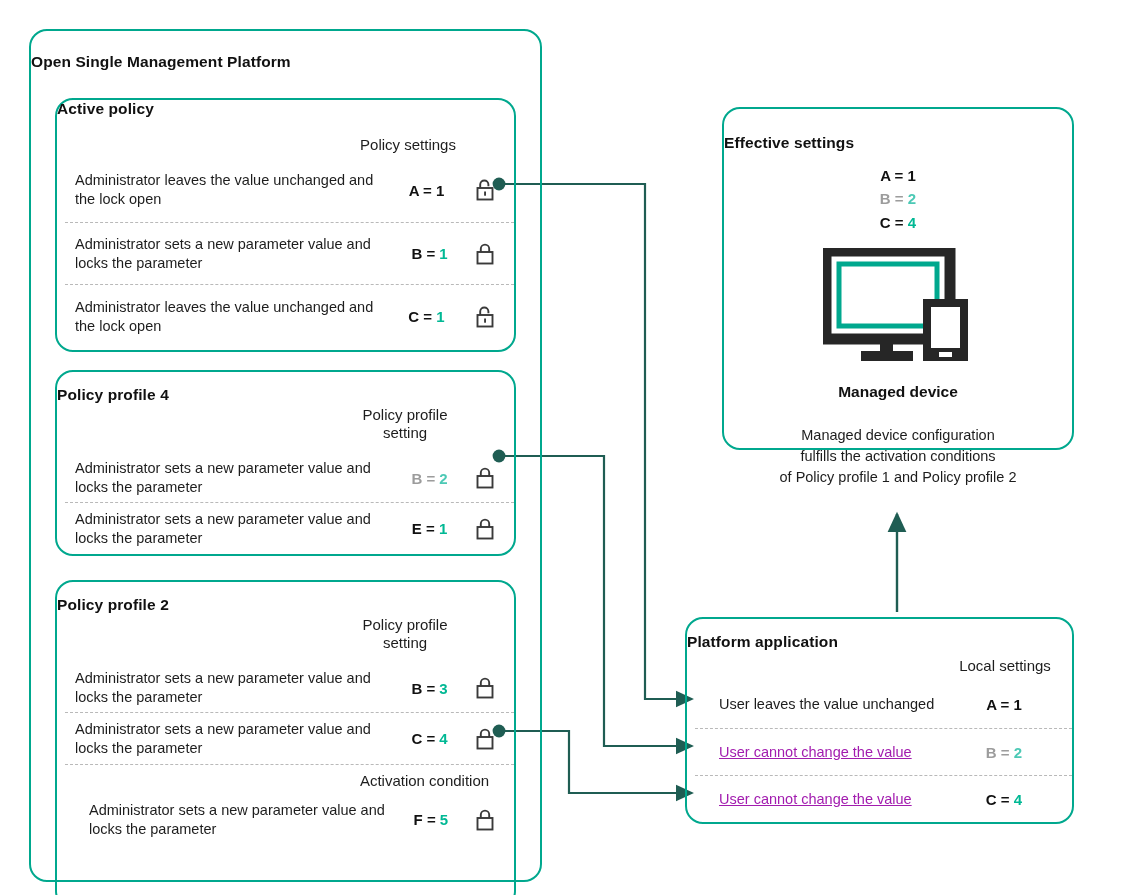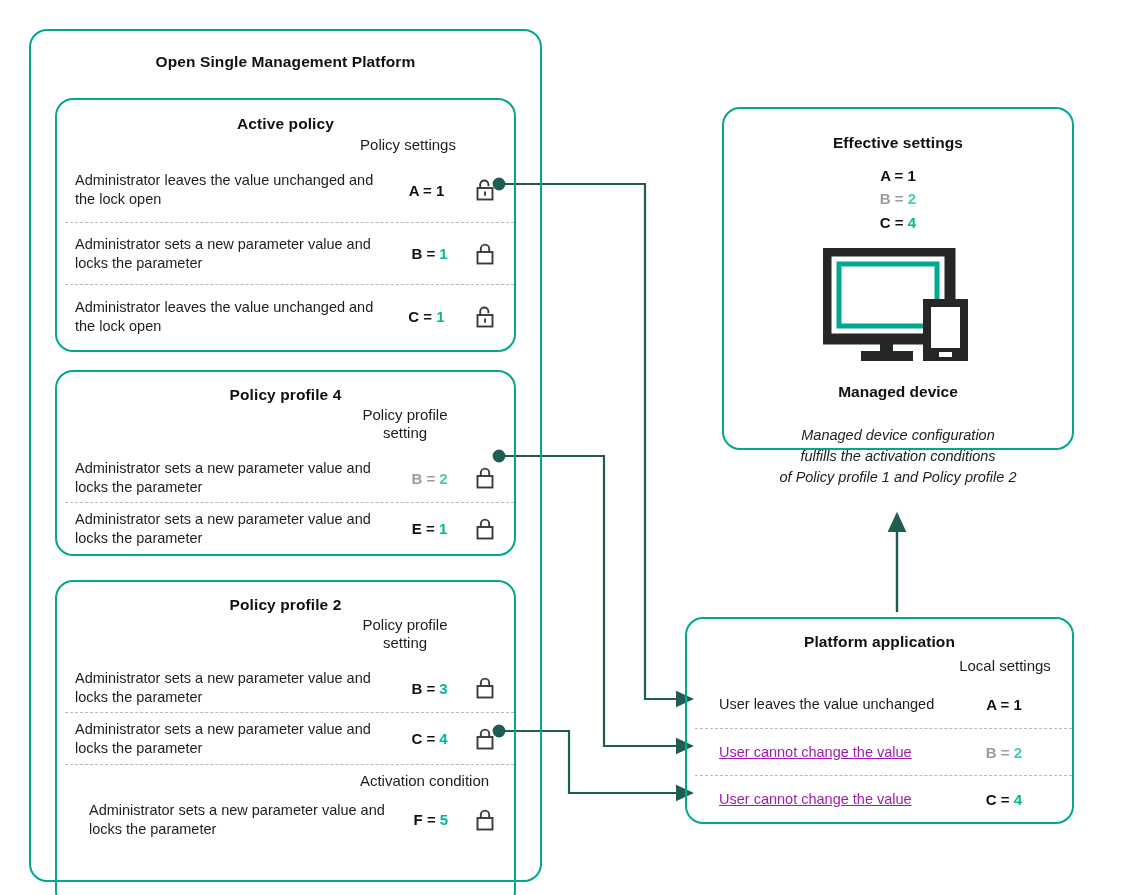--- a/index.html
+++ b/index.html
@@ -22,21 +22,20 @@
   
   .box {
     position: absolute;
     border: 2px solid #00a88e;
     border-radius: 18px;
     box-sizing: border-box;
     background: transparent;
   }
 
   .box-title {
-    text-align: center;
     font-weight: bold;
     font-size: 15.5px;
     color: #111111;
     letter-spacing: 0.1px;
   }
 
   .col-head {
     font-size: 15px;
     color: #1d1d1d;
     text-align: center;
@@ -104,21 +103,20 @@
     text-align: center;
     font-weight: bold;
     font-size: 15.5px;
     color: #111111;
   }
   .device-note {
     text-align: center;
     font-size: 14.5px;
     line-height: 1.45;
     color: #1d1d1d;
-    font-style: italic;
   }
   .monitor-wrap {
     display: flex;
     justify-content: center;
   }
 </style>
 </head>
 <body>
 
 <div id="stage">
@@ -141,21 +139,21 @@
     <circle cx="499" cy="731" r="6.4" fill="#1f5d53"></circle>
 
     <path d="M 897,612 L 897,514" fill="none" stroke="#1f5d53" stroke-width="2.4" marker-end="url(#arrowTeal)"></path>
   </svg>
 
   <div class="box" style="left:29px; top:29px; width:513px; height:853px;">
     <div class="box-title" style="margin-top:22px;">Open Single Management Platform</div>
   </div>
 
   <div class="box" style="left:55px; top:98px; width:461px; height:254px;">
-    <div class="box-title" style="margin-top:15px;">Active policy</div>
+    <div class="box-title" style="margin-top:0;">Active policy</div>
     <div class="col-head" style="position:absolute; left:296px; top:36px; width:110px;">Policy settings</div>
 
     <div class="rowlist" style="top:58px;">
 
       <div class="row" style="height:64px; padding:0 12px 0 10px;">
         <div class="row-desc">Administrator leaves the value unchanged  and the lock open</div>
         <div class="row-val" style="width:104px;">
           <span class="val-key">A =</span><span>&nbsp;</span><span class="val-num">1</span>
         </div>
         <div class="row-lock">

